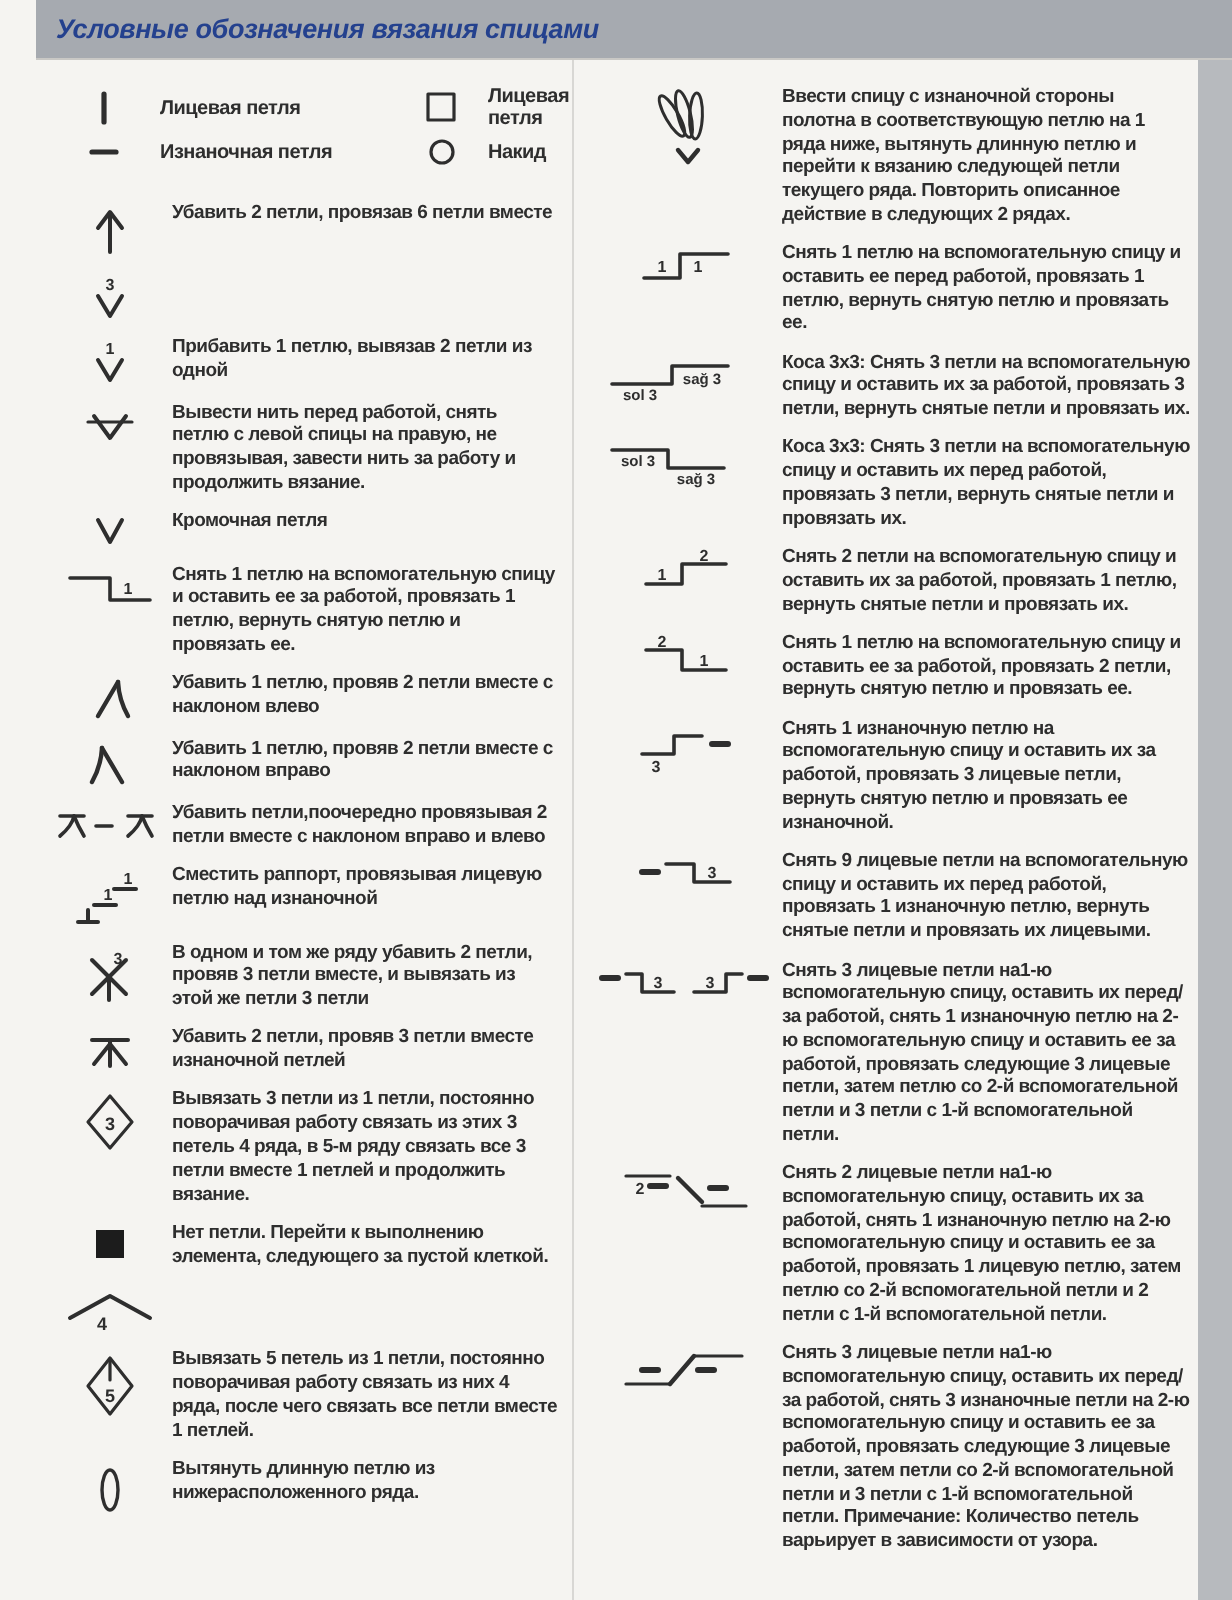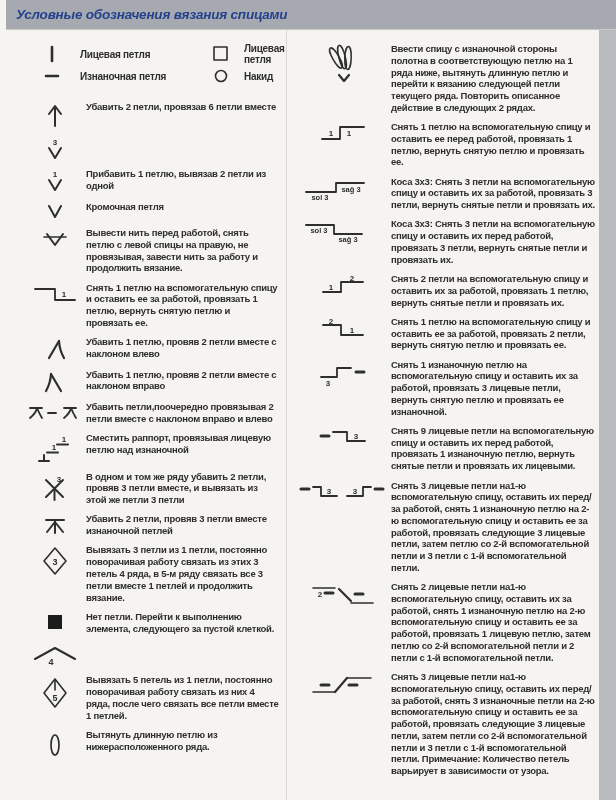--- a/index.html
+++ b/index.html
@@ -6,21 +6,21 @@
   body{
     width:616px;height:800px;
     font-family:"Liberation Sans",sans-serif;
     background:#e9e8e5;
   }
   .page{
     position:relative;width:616px;height:800px;overflow:hidden;
     background:#f5f4f1;
   }
   .header{
-    position:absolute;top:0;left:6px;right:0;height:30px;
+    position:absolute;top:0;left:18px;right:0;height:30px;
     background:#a6aab0;
     display:flex;align-items:center;
     padding-left:10px;box-sizing:border-box;
     border-bottom:1px solid #c9c8c5;
   }
   .title{
     font-style:italic;font-weight:bold;
     font-size:13.5px;color:#24418e;letter-spacing:-0.2px;
   }
   .strip{
@@ -109,34 +109,34 @@
             <div class="sym">
               <svg width="20" height="24" viewBox="0 0 20 24" fill="none" stroke="#2e2e2e" stroke-width="1.8" stroke-linecap="round" stroke-linejoin="round">
                 <text x="10" y="8" fill="#2e2e2e" stroke="none" font-family="Liberation Sans, sans-serif" font-size="8" font-weight="bold" text-anchor="middle">1</text>
                 <polyline points="4,11 10,21 16,11" stroke-width="2" fill="none"></polyline>
               </svg>
             </div>
             <div class="txt">Прибавить 1 петлю, вывязав 2 петли из одной</div>
           </div>
           <div class="row">
             <div class="sym">
-              <svg width="20" height="18" viewBox="0 0 20 18" fill="none" stroke="#2e2e2e" stroke-width="1.8" stroke-linecap="round" stroke-linejoin="round">
-                <polyline points="4,4 10,15 16,4" stroke-width="2" fill="none"></polyline>
-              </svg>
-            </div>
-            <div class="txt">Кромочная петля</div>
-          </div>
-          <div class="row">
-            <div class="sym">
               <svg width="24" height="20" viewBox="0 0 24 20" fill="none" stroke="#2e2e2e" stroke-width="1.8" stroke-linecap="round" stroke-linejoin="round">
                 <polyline points="4,6 12,17 20,6" stroke-width="2" fill="none"></polyline>
                 <line x1="1" y1="9" x2="23" y2="9" stroke-width="1.6"></line>
               </svg>
             </div>
             <div class="txt">Вывести нить перед работой, снять петлю с левой спицы на правую, не провязывая, завести нить за работу и продолжить вязание.</div>
+          </div>
+          <div class="row">
+            <div class="sym">
+              <svg width="20" height="18" viewBox="0 0 20 18" fill="none" stroke="#2e2e2e" stroke-width="1.8" stroke-linecap="round" stroke-linejoin="round">
+                <polyline points="4,4 10,15 16,4" stroke-width="2" fill="none"></polyline>
+              </svg>
+            </div>
+            <div class="txt">Кромочная петля</div>
           </div>
           <div class="row">
             <div class="sym">
               <svg width="46" height="22" viewBox="0 0 46 22" fill="none" stroke="#2e2e2e" stroke-width="1.8" stroke-linecap="round" stroke-linejoin="round">
                 <polyline points="3,6 23,6 23,17 43,17" stroke-width="1.8" fill="none"></polyline>
                 <text x="32" y="14" fill="#2e2e2e" stroke="none" font-family="Liberation Sans, sans-serif" font-size="8" font-weight="bold" text-anchor="middle">1</text>
               </svg>
             </div>
             <div class="txt">Снять 1 петлю на вспомогательную спицу и оставить ее за работой, провязать 1 петлю, вернуть снятую петлю и провязать ее.</div>
           </div>

